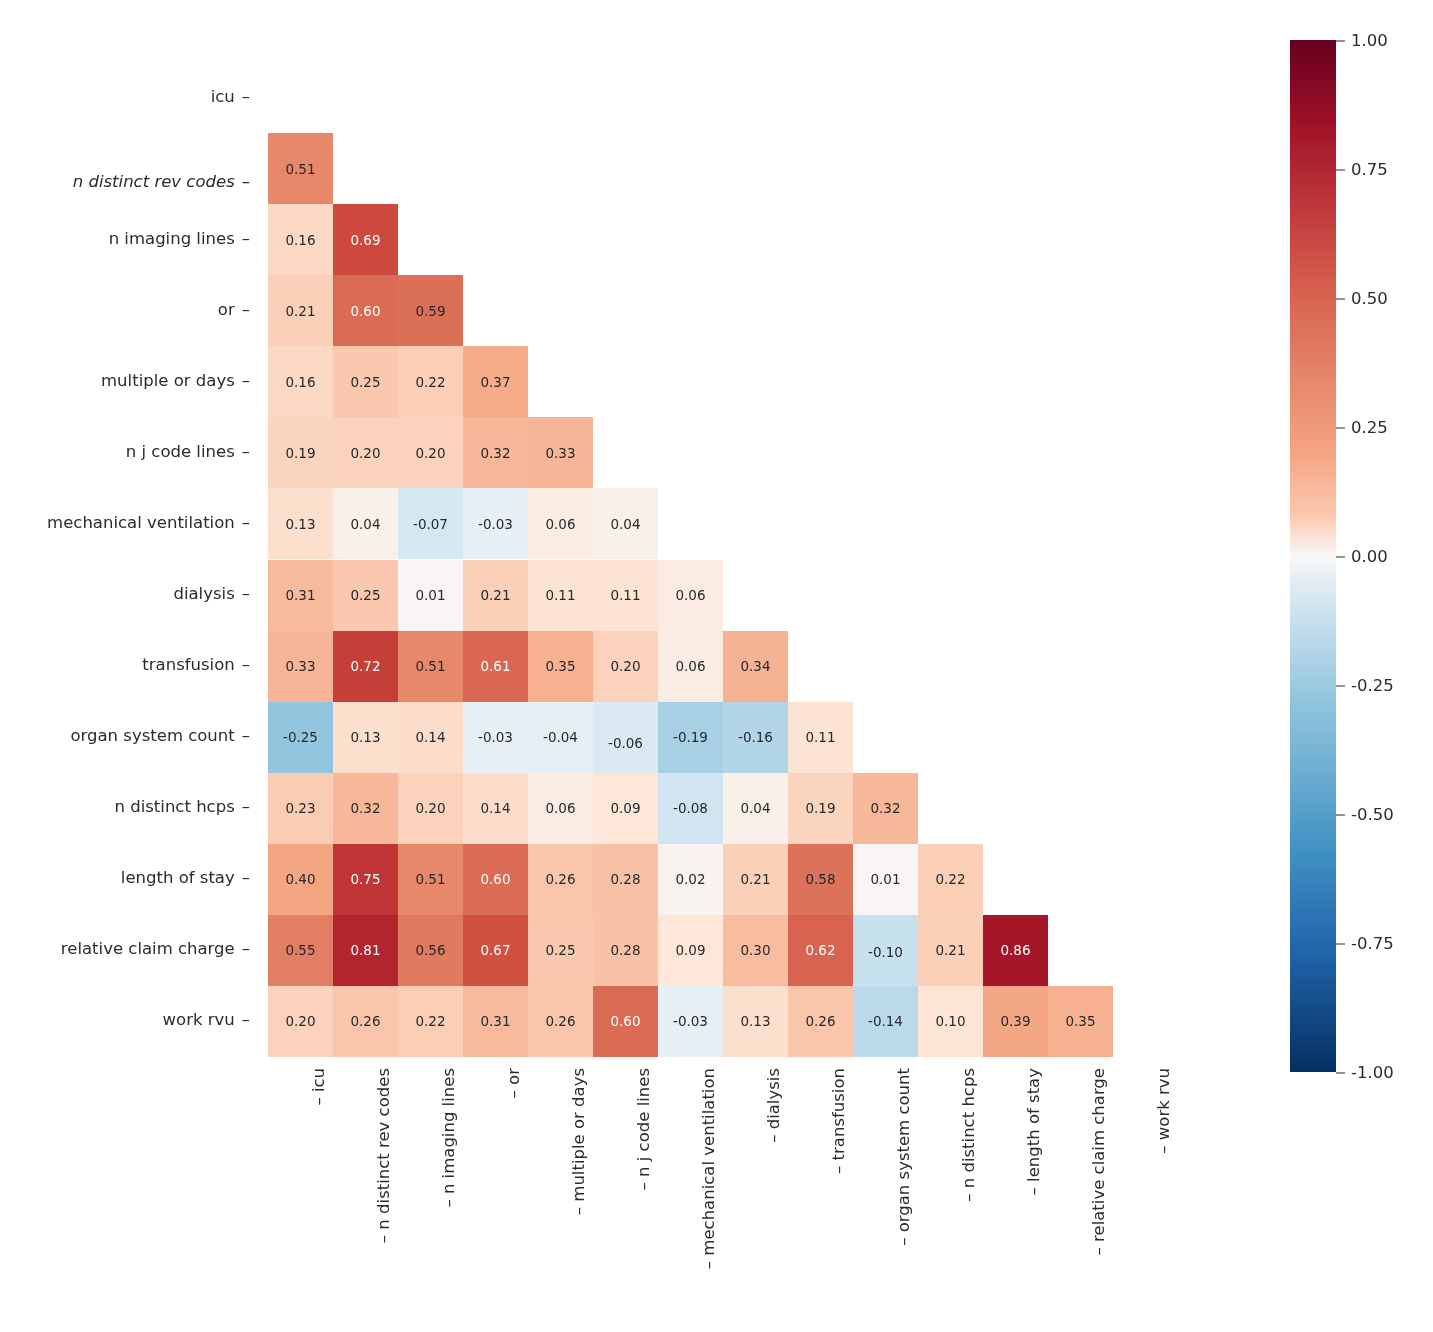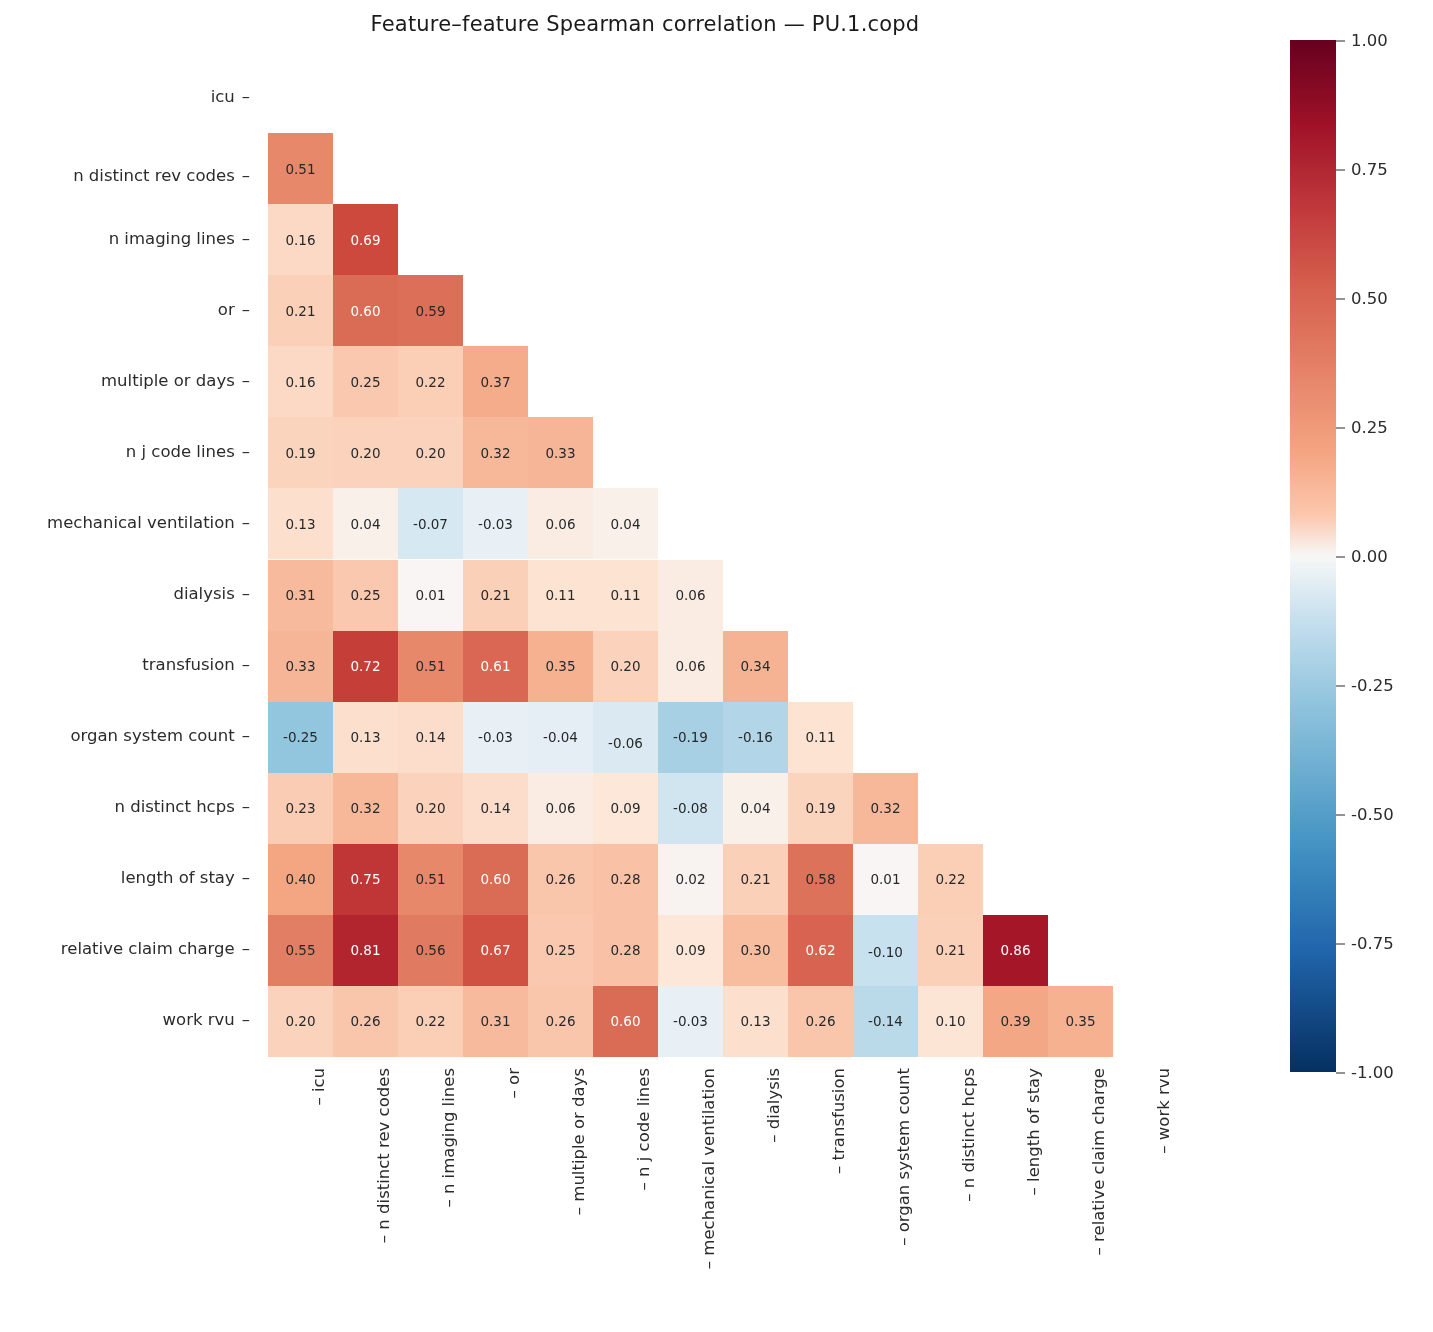--- a/index.html
+++ b/index.html
@@ -117,21 +117,20 @@
     border-top: 1.3px solid #2b2b2b;
     vertical-align: middle;
     margin-right: 6px;
   }
 </style>
 </head>
 <body>
 
 <div id="chart-root">
 
-  <div id="chart-title">Feature–feature Spearman correlation — PU.1.copd</div>
 
   <div id="heatmap">
       <div class="hm-cell" style="left: 0px; top: 71.0714px; width: 65px; height: 71.0714px; background: rgb(231, 136, 107); color: rgb(38, 41, 43);">0.51</div>
       <div class="hm-cell" style="left: 0px; top: 142.143px; width: 65px; height: 71.0714px; background: rgb(252, 217, 197); color: rgb(38, 41, 43);">0.16</div>
       <div class="hm-cell" style="left: 65px; top: 142.143px; width: 65px; height: 71.0714px; background: rgb(205, 72, 61); color: rgb(255, 255, 255);">0.69</div>
       <div class="hm-cell" style="left: 0px; top: 213.214px; width: 65px; height: 71.0714px; background: rgb(251, 208, 184); color: rgb(38, 41, 43);">0.21</div>
       <div class="hm-cell" style="left: 65px; top: 213.214px; width: 65px; height: 71.0714px; background: rgb(218, 107, 85); color: rgb(255, 255, 255);">0.60</div>
       <div class="hm-cell" style="left: 130px; top: 213.214px; width: 65px; height: 71.0714px; background: rgb(220, 111, 88); color: rgb(38, 41, 43);">0.59</div>
       <div class="hm-cell" style="left: 0px; top: 284.286px; width: 65px; height: 71.0714px; background: rgb(252, 217, 197); color: rgb(38, 41, 43);">0.16</div>
       <div class="hm-cell" style="left: 65px; top: 284.286px; width: 65px; height: 71.0714px; background: rgb(250, 200, 174); color: rgb(38, 41, 43);">0.25</div>
@@ -227,21 +226,21 @@
       <div class="cb-tick" style="top: 258px;"><span class="tickdash"></span><span>0.50</span></div>
       <div class="cb-tick" style="top: 387px;"><span class="tickdash"></span><span>0.25</span></div>
       <div class="cb-tick" style="top: 516px;"><span class="tickdash"></span><span>0.00</span></div>
       <div class="cb-tick" style="top: 645px;"><span class="tickdash"></span><span>-0.25</span></div>
       <div class="cb-tick" style="top: 774px;"><span class="tickdash"></span><span>-0.50</span></div>
       <div class="cb-tick" style="top: 903px;"><span class="tickdash"></span><span>-0.75</span></div>
       <div class="cb-tick" style="top: 1032px;"><span class="tickdash"></span><span>-1.00</span></div>
     </div>
 
 <div class="ytick" style="top: 86.5357px;"><span>icu</span><span class="dash">–</span></div>
-    <div class="ytick" style="top: 166px;"><span>n distinct rev codes</span><span class="dash">–</span></div>
+    <div class="ytick" style="top: 172px; font-style: italic;"><span>n distinct rev codes</span><span class="dash">–</span></div>
     <div class="ytick" style="top: 228.679px;"><span>n imaging lines</span><span class="dash">–</span></div>
     <div class="ytick" style="top: 299.75px;"><span>or</span><span class="dash">–</span></div>
     <div class="ytick" style="top: 370.821px;"><span>multiple or days</span><span class="dash">–</span></div>
     <div class="ytick" style="top: 441.893px;"><span>n j code lines</span><span class="dash">–</span></div>
     <div class="ytick" style="top: 512.964px;"><span>mechanical ventilation</span><span class="dash">–</span></div>
     <div class="ytick" style="top: 584.036px;"><span>dialysis</span><span class="dash">–</span></div>
     <div class="ytick" style="top: 655.107px;"><span>transfusion</span><span class="dash">–</span></div>
     <div class="ytick" style="top: 726.179px;"><span>organ system count</span><span class="dash">–</span></div>
     <div class="ytick" style="top: 797.25px;"><span>n distinct hcps</span><span class="dash">–</span></div>
     <div class="ytick" style="top: 868.321px;"><span>length of stay</span><span class="dash">–</span></div>

